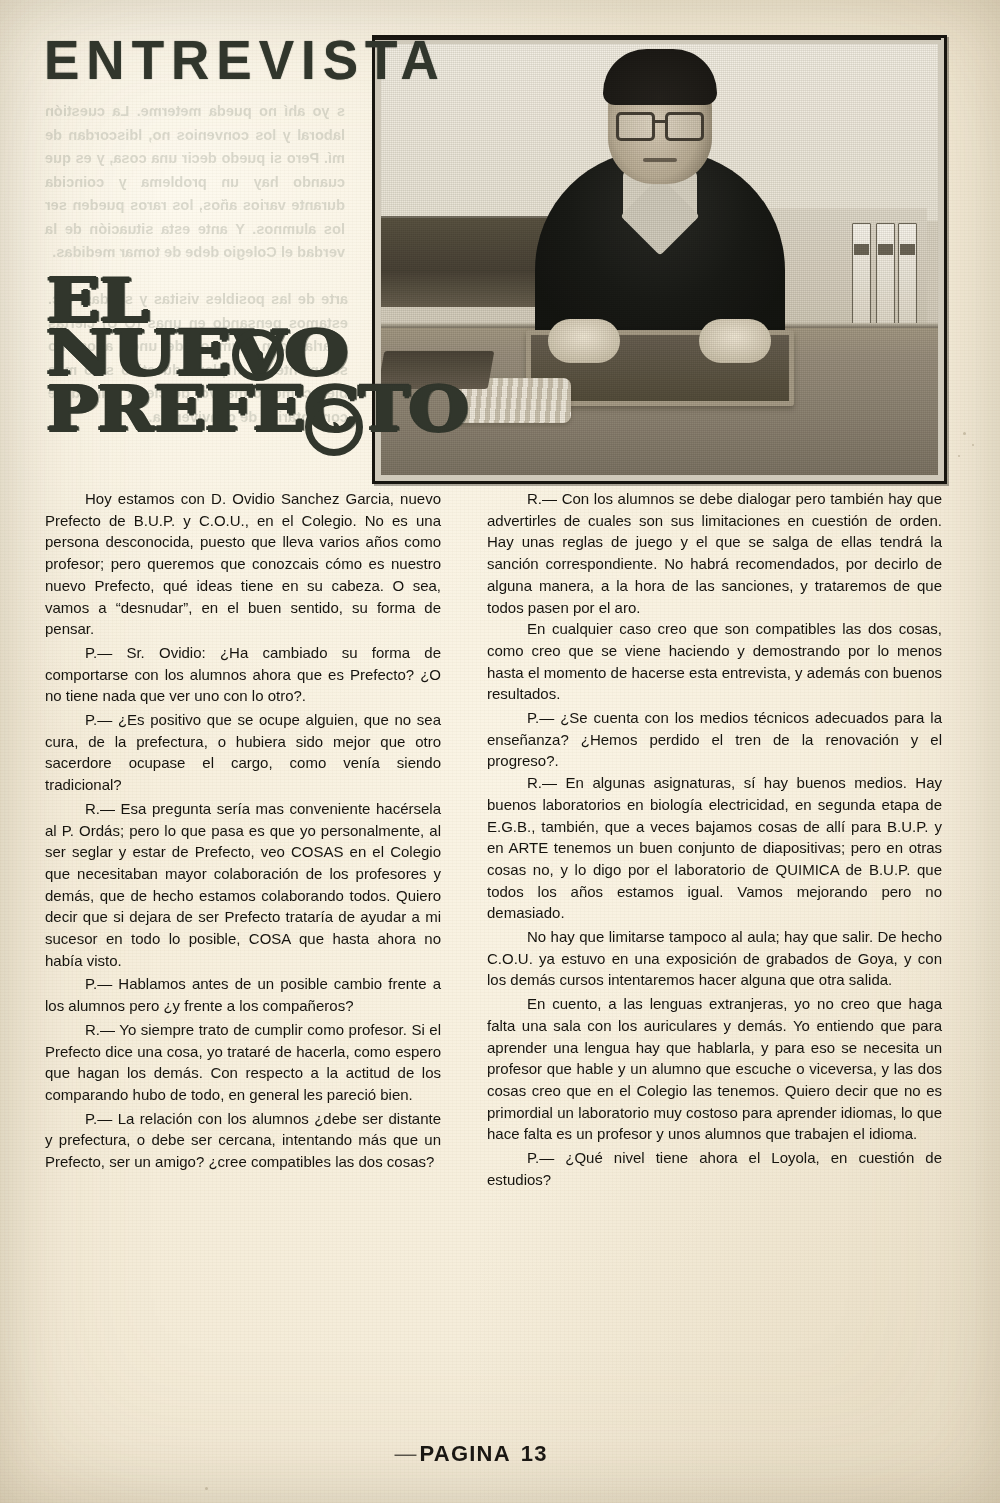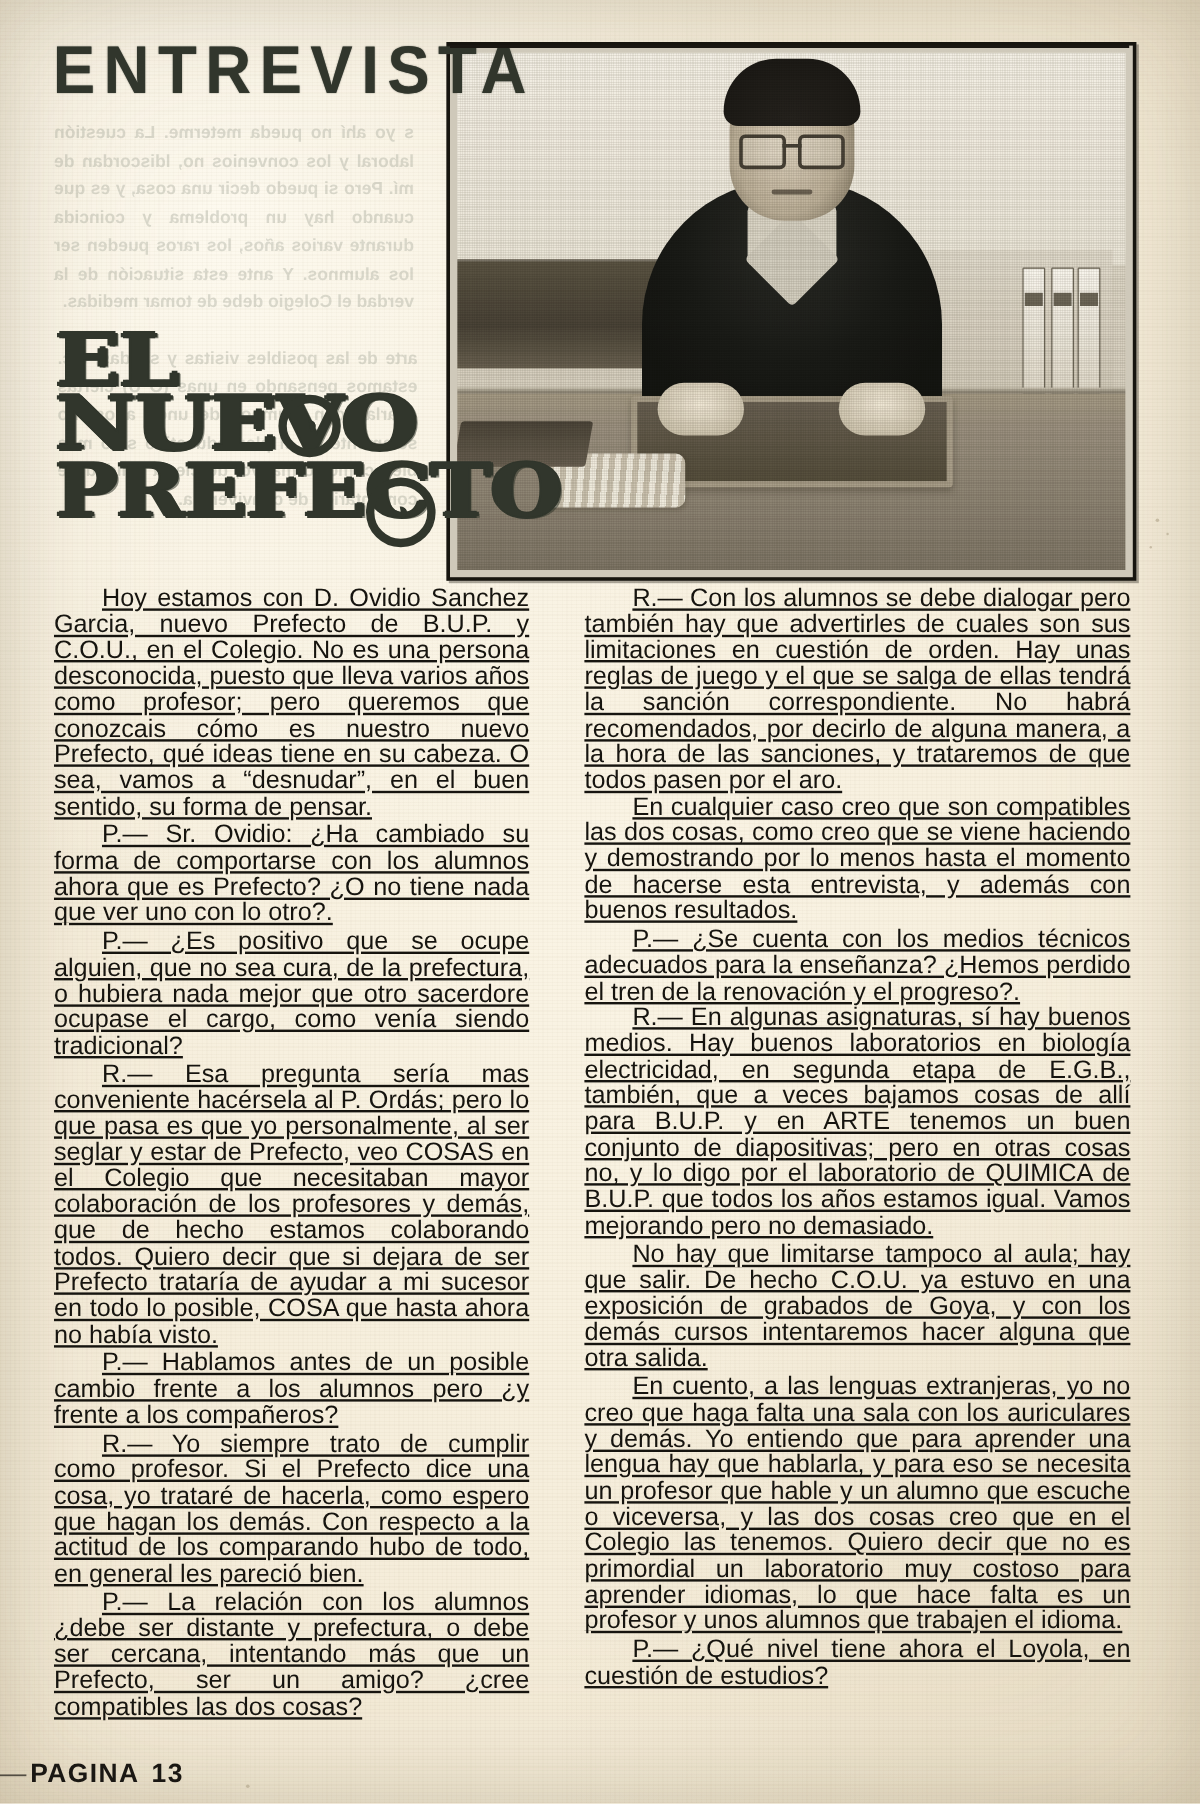--- a/index.html
+++ b/index.html
@@ -178,39 +178,38 @@
     position:absolute;inset:0;opacity:.5;mix-blend-mode:multiply;
     background-image:
       repeating-linear-gradient(0deg, rgba(90,82,64,.20) 0 1px, rgba(0,0,0,0) 1px 2px),
       repeating-linear-gradient(90deg, rgba(90,82,64,.15) 0 1px, rgba(0,0,0,0) 1px 2px);
   }
 
   
   .col{
     position:absolute;z-index:6;
     font-family:"Liberation Sans",sans-serif;
-    font-size:21px;
+    font-size:15px;
     line-height:21.7px;
     text-align:justify;
     color:#16140f;
-    text-decoration:underline;
     -webkit-font-smoothing:none;
   }
   #colLeft{left:45px;top:488px;width:396px;}
   #colRight{left:487px;top:488px;width:455px;}
   .col p{margin:0 0 0 0;text-indent:40px;}
   .col p.gap{margin-top:2px;}
   .col p.nogap{margin-top:0;}
   .col p:last-child{margin-bottom:0;}
 
   
   #pagina{
-    left:0;top:1441px;width:942px;text-align:left;
+    left:0;top:1441px;width:942px;text-align:center;
     font-size:22px;font-weight:bold;letter-spacing:1.2px;
-    color:#1a1713;z-index:7;margin-top:24px;
+    color:#1a1713;z-index:7;
   }
   #pagina .dash{font-weight:normal;opacity:.7;margin-right:2px;}
   #pagina .num{margin-left:10px;}
   
   .speck{position:absolute;background:#a99d82;border-radius:50%;z-index:8;opacity:.55;}
 </style>
 </head>
 <body>
 
 <div id="paper"></div>
@@ -277,21 +276,21 @@
   <div class="deco-line" id="deco1">EL</div>
   <div class="deco-line" id="deco2">NUEVO</div>
   <div class="deco-line" id="deco3">PREFECTO</div>
   <div class="swirl" style="width:52px;height:52px;left:186px;top:55px;"></div>
   <div class="swirl" style="width:58px;height:58px;left:259px;top:124px;"></div>
 </div>
 
 <div class="col" id="colLeft">
     <p>Hoy estamos con D. Ovidio Sanchez Garcia, nuevo Prefecto de B.U.P. y C.O.U., en el Colegio. No es una persona desconocida, puesto que lleva varios años como profesor; pero queremos que conozcais cómo es nuestro nuevo Prefecto, qué ideas tiene en su cabeza. O sea, vamos a “desnudar”, en el buen sentido, su forma de pensar.</p>
     <p class="gap">P.— Sr. Ovidio: ¿Ha cambiado su forma de comportarse con los alumnos ahora que es Prefecto? ¿O no tiene nada que ver uno con lo otro?.</p>
-    <p class="gap">P.— ¿Es positivo que se ocupe alguien, que no sea cura, de la prefectura, o hubiera nada mejor que otro sacerdore ocupase el cargo, como venía siendo tradicional?</p>
+    <p class="gap">P.— ¿Es positivo que se ocupe alguien, que no sea cura, de la prefectura, o hubiera sido mejor que otro sacerdore ocupase el cargo, como venía siendo tradicional?</p>
     <p class="gap">R.— Esa pregunta sería mas conveniente hacérsela al P. Ordás; pero lo que pasa es que yo personalmente, al ser seglar y estar de Prefecto, veo COSAS en el Colegio que necesitaban mayor colaboración de los profesores y demás, que de hecho estamos colaborando todos. Quiero decir que si dejara de ser Prefecto trataría de ayudar a mi sucesor en todo lo posible, COSA que hasta ahora no había visto.</p>
     <p class="gap">P.— Hablamos antes de un posible cambio frente a los alumnos pero ¿y frente a los compañeros?</p>
     <p class="gap">R.— Yo siempre trato de cumplir como profesor. Si el Prefecto dice una cosa, yo trataré de hacerla, como espero que hagan los demás. Con respecto a la actitud de los comparando hubo de todo, en general les pareció bien.</p>
     <p class="gap">P.— La relación con los alumnos ¿debe ser distante y prefectura, o debe ser cercana, intentando más que un Prefecto, ser un amigo? ¿cree compatibles las dos cosas?</p>
   </div>
 <div class="col" id="colRight">
     <p>R.— Con los alumnos se debe dialogar pero también hay que advertirles de cuales son sus limitaciones en cuestión de orden. Hay unas reglas de juego y el que se salga de ellas tendrá la sanción correspondiente. No habrá recomendados, por decirlo de alguna manera, a la hora de las sanciones, y trataremos de que todos pasen por el aro.</p>
     <p class="nogap">En cualquier caso creo que son compatibles las dos cosas, como creo que se viene haciendo y demostrando por lo menos hasta el momento de hacerse esta entrevista, y además con buenos resultados.</p>
     <p class="gap">P.— ¿Se cuenta con los medios técnicos adecuados para la enseñanza? ¿Hemos perdido el tren de la renovación y el progreso?.</p>
     <p class="nogap">R.— En algunas asignaturas, sí hay buenos medios. Hay buenos laboratorios en biología electricidad, en segunda etapa de E.G.B., también, que a veces bajamos cosas de allí para B.U.P. y en ARTE tenemos un buen conjunto de diapositivas; pero en otras cosas no, y lo digo por el laboratorio de QUIMICA de B.U.P. que todos los años estamos igual. Vamos mejorando pero no demasiado.</p>

